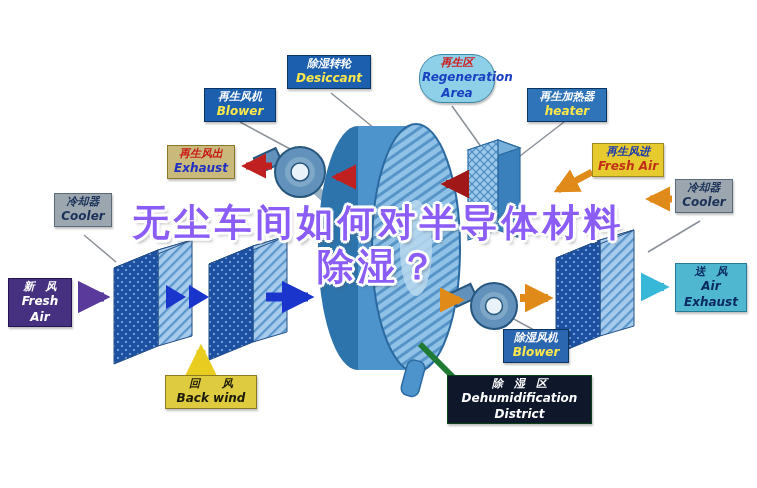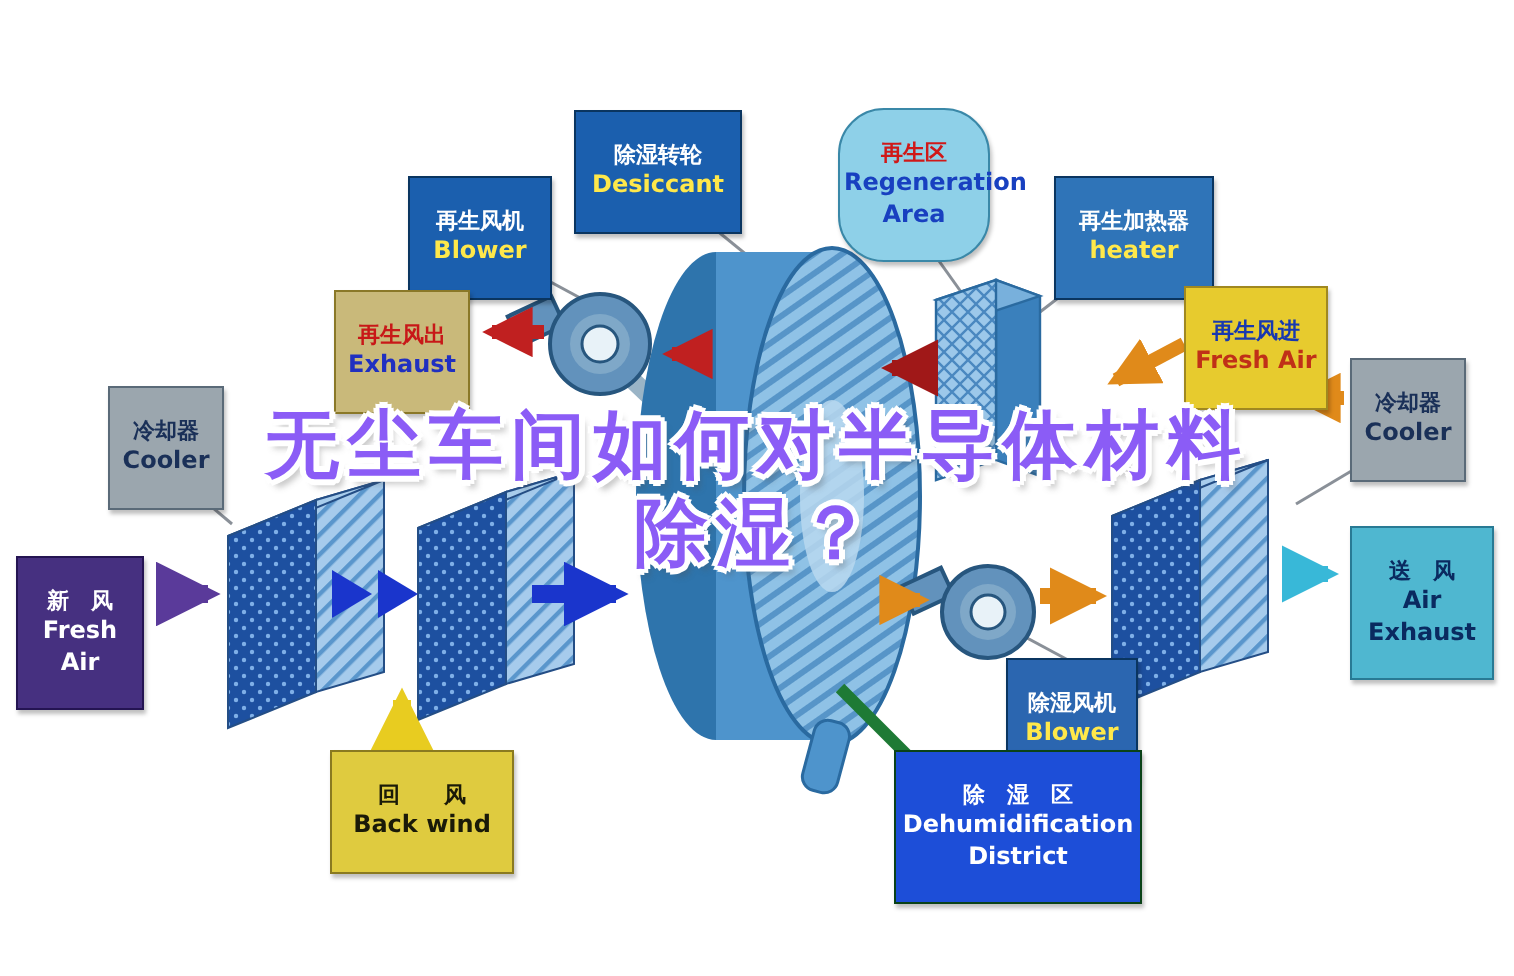--- a/index.html
+++ b/index.html
@@ -3,22 +3,22 @@
 <meta charset="utf-8">
 <style>
   html,body { margin:0; padding:0; background:#fff; }
   .stage {
     position:relative; width:757px; height:488px; background:#ffffff;
     overflow:hidden; font-family:"DejaVu Sans","Liberation Sans",sans-serif;
   }
   svg.layer { position:absolute; left:0; top:0; }
   .lbl {
     position:absolute; box-sizing:border-box; text-align:center;
-    font-weight:bold; font-size:11px; line-height:1.3; padding:15px 2px;
-    border:1px solid rgba(0,0,0,.45); box-shadow:1px 2px 2px rgba(0,0,0,.25);
+    font-weight:bold; font-size:11px; line-height:1.3; padding:1px 2px;
+    border:1px solid rgba(0,0,0,.45); box-shadow:1px 2px 2px rgba(0,0,0,.25);font-style:italic;
   }
   .lbl .cn { display:block; }
   .lbl .en { display:block; font-size:12px; }
   .title-line {
     position:absolute; left:10px; width:737px; text-align:center;
     font-weight:bold; color:#8b5cf6; letter-spacing:4px;
     text-shadow:
       -2px -2px 0 #fff, 2px -2px 0 #fff, -2px 2px 0 #fff, 2px 2px 0 #fff,
       -3px 0 0 #fff, 3px 0 0 #fff, 0 -3px 0 #fff, 0 3px 0 #fff,
       3px 4px 3px rgba(80,80,80,.35);
@@ -206,21 +206,21 @@
   <div class="lbl" style="left:503px;top:329px;width:66px;background:#2b66b0;color:#fff;border-color:#0a3560;">
     <span class="cn">除湿风机</span>
     <span class="en" style="color:#ffe84a;">Blower</span>
   </div>
 
   <div class="lbl" style="left:675px;top:263px;width:72px;background:#4fb7d0;color:#0a2a60;border-color:#287a94;">
     <span class="cn">送　风</span>
     <span class="en">Air Exhaust</span>
   </div>
 
-  <div class="lbl" style="left:447px;top:375px;width:124px;background:#1d4ed8;color:#fff;border-color:#0a4218;">
+  <div class="lbl" style="left:447px;top:375px;width:145px;background:#0f172a;color:#fff;border-color:#0a4218;">
     <span class="cn">除　湿　区</span>
     <span class="en">Dehumidification</span>
     <span class="en">District</span>
   </div>
 
   <div id="title1" class="title-line">无尘车间如何对半导体材料</div>
   <div id="title2" class="title-line">除湿？</div>
 
 </div>
 

